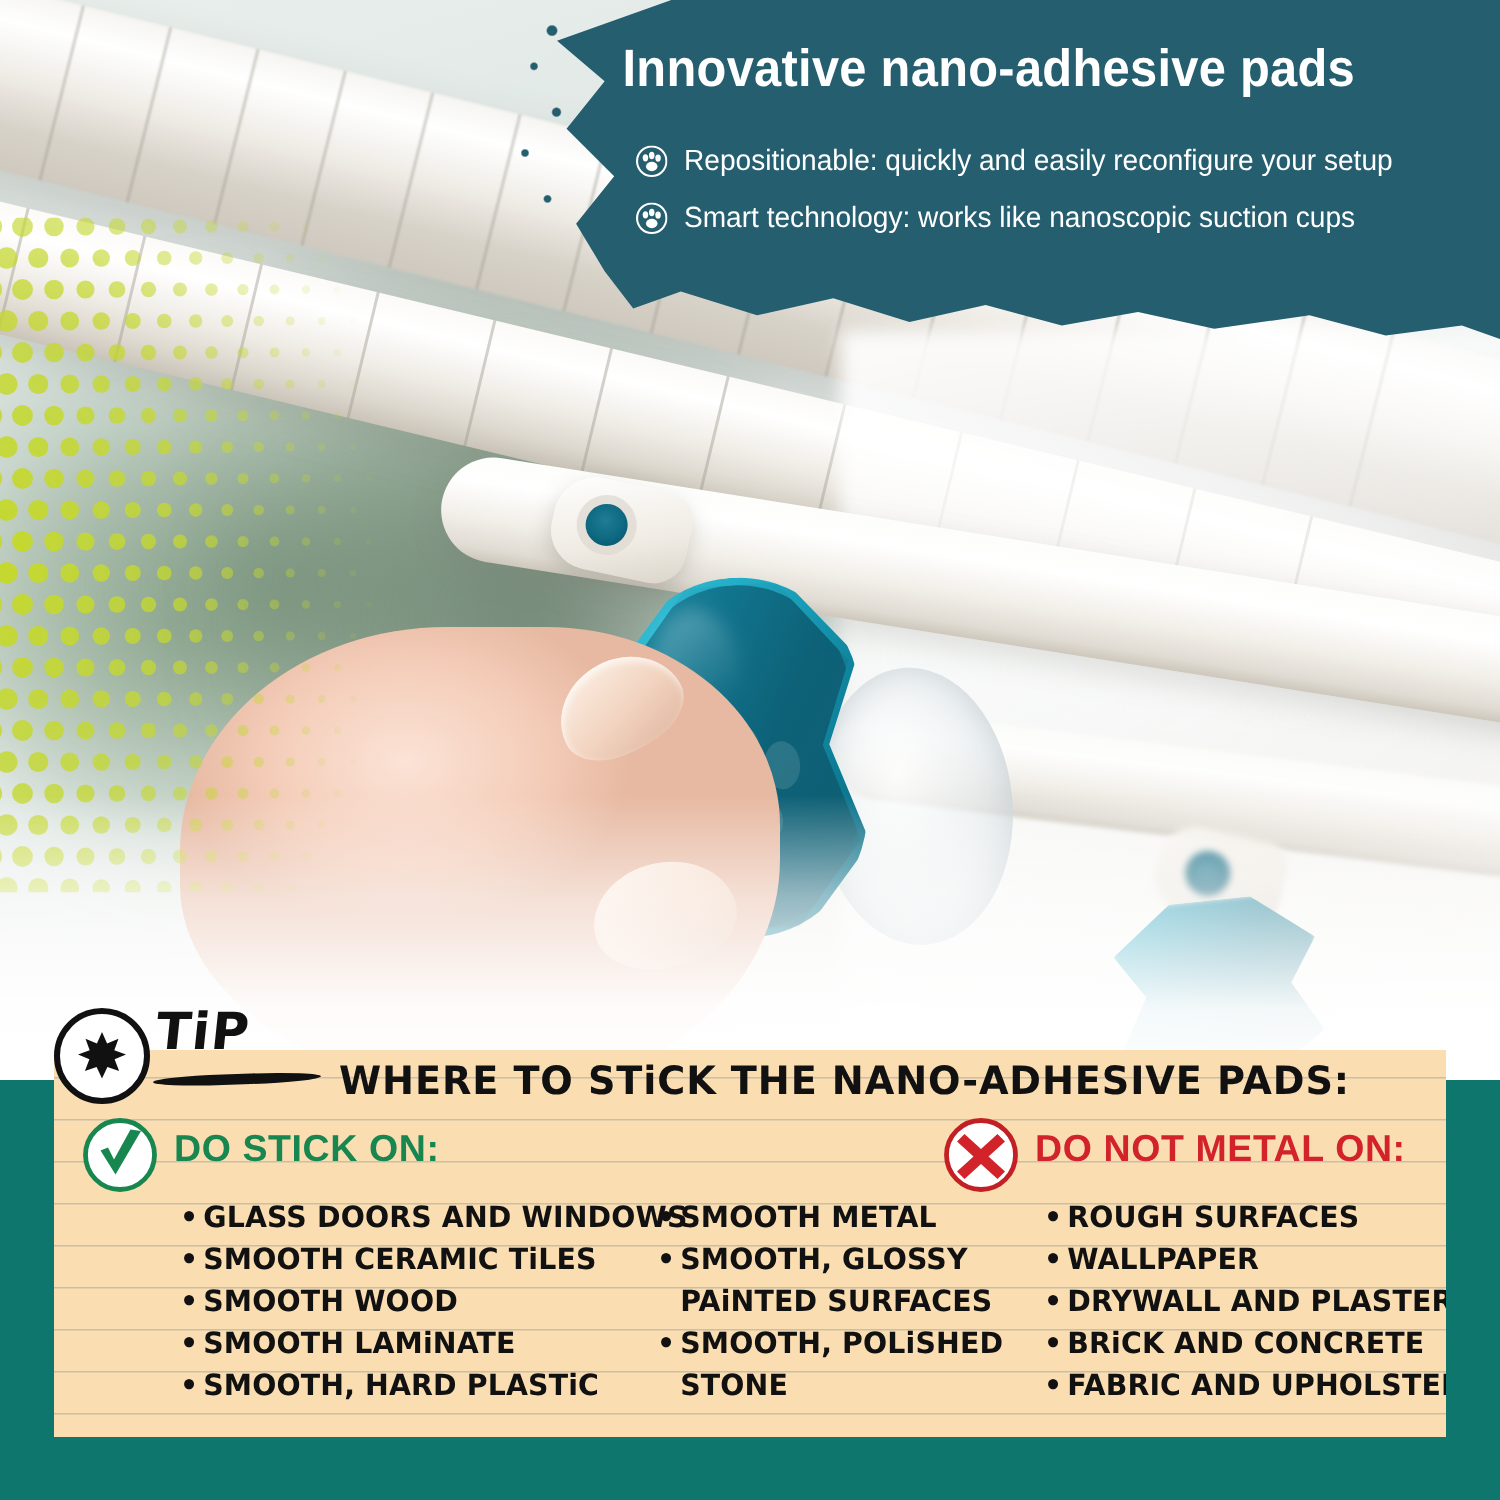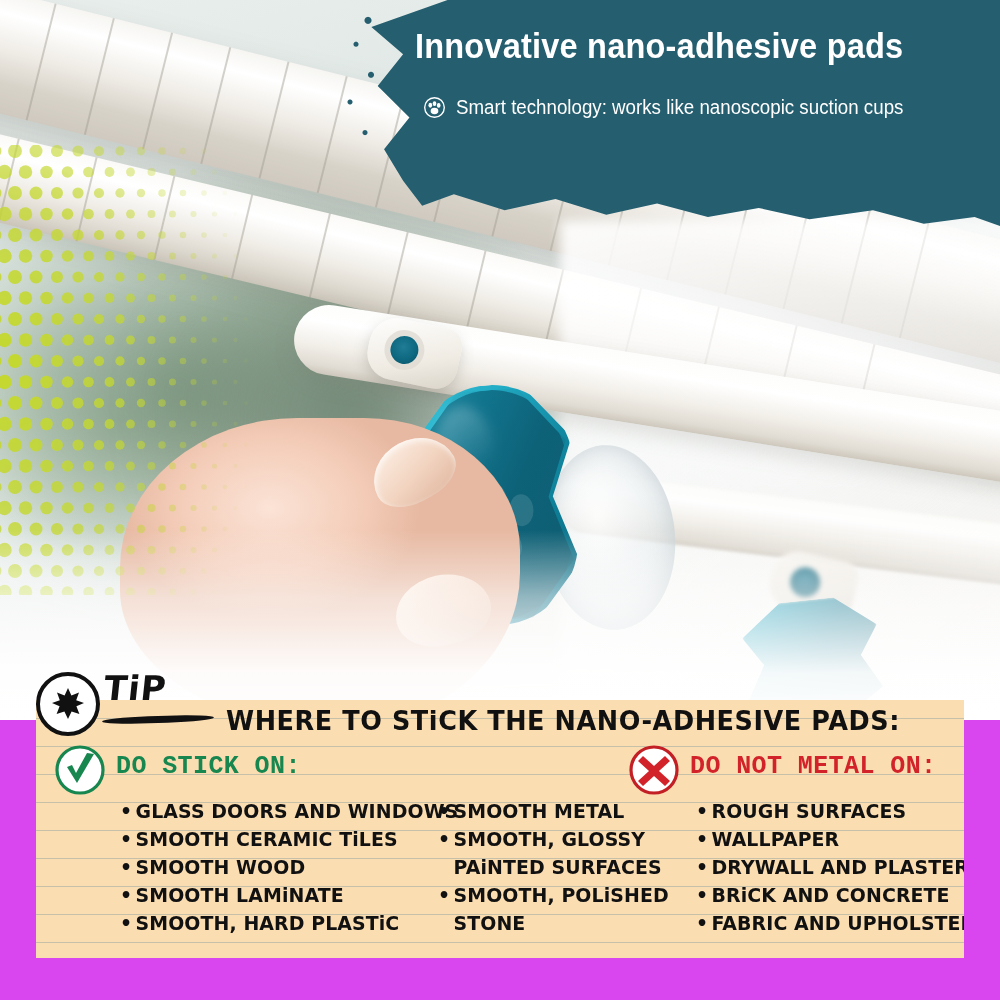--- a/index.html
+++ b/index.html
@@ -3,21 +3,21 @@
 <meta charset="utf-8">
 <style>
   html,body{margin:0;padding:0;}
   body{
     width:1000px;height:1000px;overflow:hidden;
     font-family:"Liberation Sans", sans-serif;
     background:#ffffff;
   }
   #infographic{
     position:relative;width:1000px;height:1000px;overflow:hidden;
-    background:#d946ef;
+    background:#0f766e;
   }
 
   
   .photo{
     position:absolute;left:0;top:0;width:1000px;height:720px;
     overflow:hidden;
     background:
       radial-gradient(ellipse 260px 200px at 120px 420px, rgba(150,175,150,.55), rgba(150,175,150,0) 70%),
       radial-gradient(ellipse 300px 240px at 320px 300px, rgba(120,150,125,.45), rgba(120,150,125,0) 72%),
       radial-gradient(ellipse 420px 300px at 760px 120px, rgba(205,215,212,.85), rgba(205,215,212,0) 75%),
@@ -253,21 +253,21 @@
     font-weight:700;font-size:26px;color:#111;letter-spacing:.6px;
     white-space:nowrap;transform:scaleX(.98);transform-origin:left center;
   }
 
   .col-do{position:absolute;left:18px;top:48px;width:590px;}
   .col-dont{position:absolute;left:592px;top:48px;width:330px;}
 
   .hdr-row{display:flex;align-items:flex-start;gap:10px;}
   .hdr-icon{width:52px;height:52px;flex:0 0 52px;margin-top:-4px;}
   .hdr-text{
-    font-family:Liberation Mono, monospace;
+    font-family:Liberation Sans, sans-serif;
     font-weight:700;font-size:25px;letter-spacing:.4px;white-space:nowrap;
     margin-top:4px;
   }
   .hdr-do{color:#17864f;}
   .hdr-dont{color:#d2232a;}
 
   .bullets{
     font-family:"DejaVu Sans", sans-serif;
     font-weight:700;font-size:19.5px;color:#111;
     letter-spacing:.1px;line-height:28px;
@@ -714,20 +714,30 @@
 
     <div class="band-list">
       <div class="band-li">
         <svg class="paw" viewBox="0 0 24 24">
           <circle cx="12" cy="12" r="11.2" fill="none" stroke="#ffffff" stroke-width="1.6"></circle>
           <ellipse cx="7.2" cy="9.4" rx="2.1" ry="2.8" fill="#fff"></ellipse>
           <ellipse cx="12" cy="7.6" rx="2.1" ry="2.8" fill="#fff"></ellipse>
           <ellipse cx="16.8" cy="9.6" rx="2.1" ry="2.8" fill="#fff"></ellipse>
           <ellipse cx="12" cy="16" rx="4.4" ry="3.6" fill="#fff"></ellipse>
         </svg>
+        <span class="txt">Repositionable: quickly and easily reconfigure your setup</span>
+      </div>
+      <div class="band-li">
+        <svg class="paw" viewBox="0 0 24 24">
+          <circle cx="12" cy="12" r="11.2" fill="none" stroke="#ffffff" stroke-width="1.6"></circle>
+          <ellipse cx="7.2" cy="9.4" rx="2.1" ry="2.8" fill="#fff"></ellipse>
+          <ellipse cx="12" cy="7.6" rx="2.1" ry="2.8" fill="#fff"></ellipse>
+          <ellipse cx="16.8" cy="9.6" rx="2.1" ry="2.8" fill="#fff"></ellipse>
+          <ellipse cx="12" cy="16" rx="4.4" ry="3.6" fill="#fff"></ellipse>
+        </svg>
         <span class="txt">Smart technology: works like nanoscopic suction cups</span>
       </div>
     </div>
   </div>
 
   <div class="tip-badge">
     <div class="tip-circle">
       <svg width="34" height="34" viewBox="0 0 34 34">
         <polygon fill="#111" points="17,1 20.4,8.6 28,5.5 25.2,13.2 33,16 25.4,19.2 28.4,27 20.6,24.4 17,32 13.4,24.4 5.6,27 8.6,19.2 1,16 8.8,13.2 6,5.5 13.6,8.6"></polygon>
       </svg>

